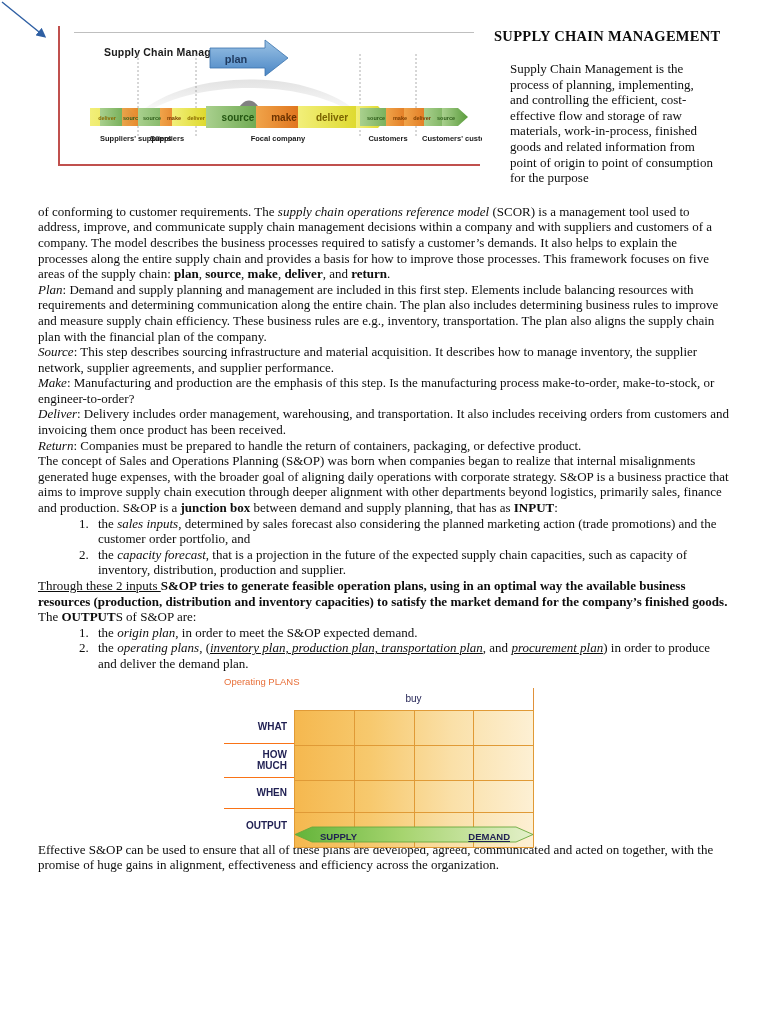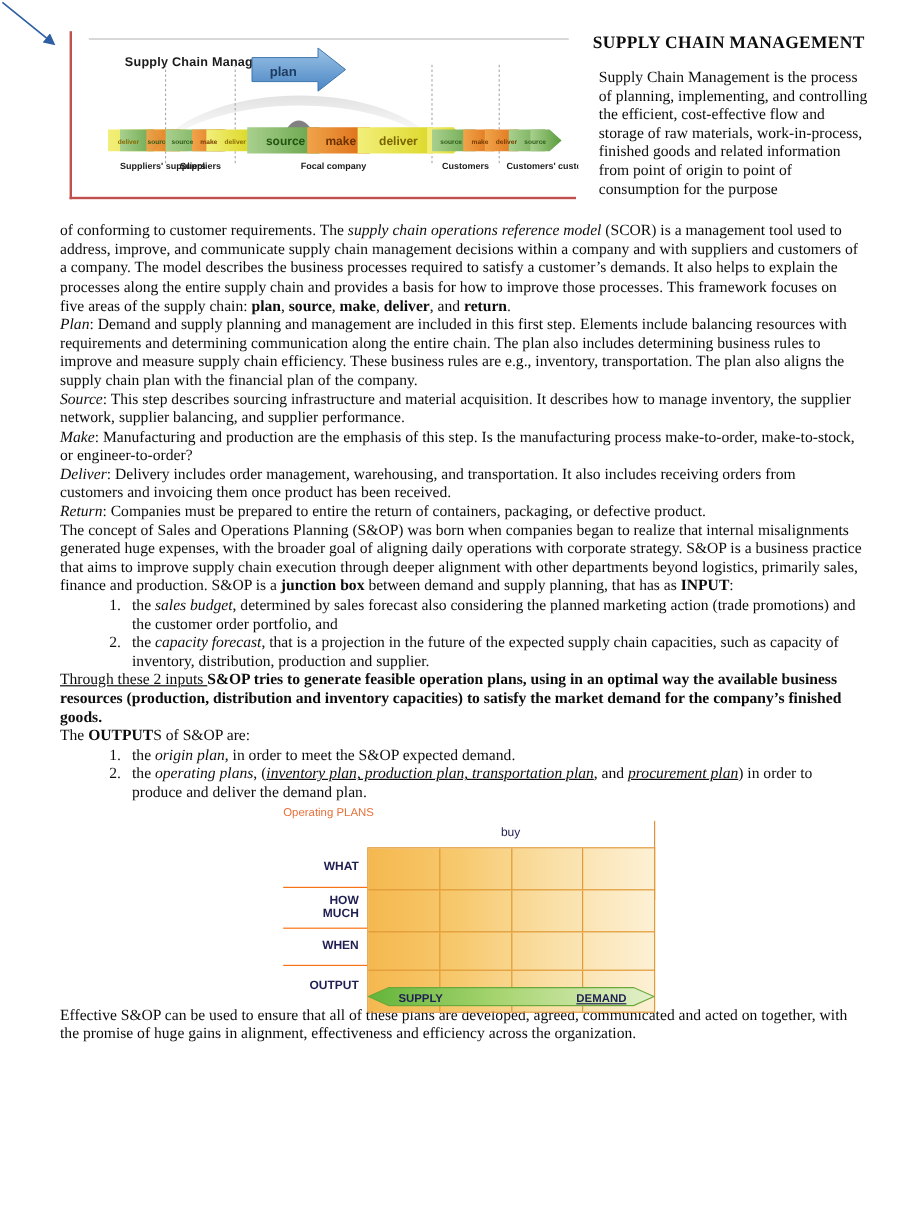--- a/index.html
+++ b/index.html
@@ -93,29 +93,29 @@
   .intro-title {
     font-size: 14.5px;
     font-weight: bold;
     letter-spacing: .3px;
     margin: 0 0 11px 0;
     white-space: nowrap;
   }
   .intro-para {
     font-size: 13px;
     line-height: 15.6px;
-    margin: 5px;
+    margin: 16px;
   }
 
   
   .body-text {
     clear: both;
     font-size: 13px;
     line-height: 15.6px;
-    margin: 12px;
+    margin: 0;
     padding-top: 2px;
   }
   .body-text p { margin: 0; }
   .flow-para { text-align: left; }
   i, em { font-style: italic; }
   b, strong { font-weight: bold; }
 
   .section-head {
     font-size: 13px;
     font-weight: bold;
@@ -345,30 +345,30 @@
       <h1 class="intro-title">SUPPLY CHAIN MANAGEMENT</h1>
       <p class="intro-para">Supply Chain Management is the process of planning, implementing, and controlling the efficient, cost-effective flow and storage of raw materials, work-in-process, finished goods and related information from point of origin to point of consumption for the purpose</p>
     </div>
   </div>
 
   <div class="body-text">
 
     <p class="flow-para"><span>of conforming to customer requirements. The </span><i>supply chain operations reference model</i><span> (SCOR) is a management tool used to address, improve, and communicate supply chain management decisions within a company and with suppliers and customers of a company. The model describes the business processes required to satisfy a customer’s demands. It also helps to explain the processes along the entire supply chain and provides a basis for how to improve those processes. This framework focuses on five areas of the supply chain: </span><b>plan</b><span>, </span><b>source</b><span>, </span><b>make</b><span>, </span><b>deliver</b><span>, and </span><b>return</b><span>.</span></p>
 
     <p><i>Plan</i><span>: Demand and supply planning and management are included in this first step. Elements include balancing resources with requirements and determining communication along the entire chain. The plan also includes determining business rules to improve and measure supply chain efficiency. These business rules are e.g., inventory, transportation. The plan also aligns the supply chain plan with the financial plan of the company.</span></p>
-    <p><i>Source</i><span>: This step describes sourcing infrastructure and material acquisition. It describes how to manage inventory, the supplier network, supplier balancing, and supplier performance.</span></p>
+    <p><i>Source</i><span>: This step describes sourcing infrastructure and material acquisition. It describes how to manage inventory, the supplier network, supplier agreements, and supplier performance.</span></p>
     <p><i>Make</i><span>: Manufacturing and production are the emphasis of this step. Is the manufacturing process make-to-order, make-to-stock, or engineer-to-order?</span></p>
     <p><i>Deliver</i><span>: Delivery includes order management, warehousing, and transportation. It also includes receiving orders from customers and invoicing them once product has been received.</span></p>
-    <p><i>Return</i><span>: Companies must be prepared to entire the return of containers, packaging, or defective product.</span></p>
+    <p><i>Return</i><span>: Companies must be prepared to handle the return of containers, packaging, or defective product.</span></p>
 
 
     <p><span>The concept of Sales and Operations Planning (S&amp;OP) was born when companies began to realize that internal misalignments generated huge expenses, with the broader goal of aligning daily operations with corporate strategy. S&amp;OP is a business practice that aims to improve supply chain execution through deeper alignment with other departments beyond logistics, primarily sales, finance and production. S&amp;OP is a </span><b>junction box</b><span> between demand and supply planning, that has as </span><b>INPUT</b><span>:</span></p>
 
     <ol class="numlist">
-      <li><span>the </span><i>sales budget</i><span>, determined by sales forecast also considering the planned marketing action (trade promotions) and the customer order portfolio, and</span></li>
+      <li><span>the </span><i>sales inputs</i><span>, determined by sales forecast also considering the planned marketing action (trade promotions) and the customer order portfolio, and</span></li>
       <li><span>the </span><i>capacity forecast</i><span>, that is a projection in the future of the expected supply chain capacities, such as capacity of inventory, distribution, production and supplier.</span></li>
     </ol>
 
     <p class="emph-para"><span class="lead">Through these 2 inputs </span><span>S&amp;OP tries to generate feasible operation plans, using in an optimal way the available business resources (production, distribution and inventory capacities) to satisfy the market demand for the company’s finished goods.</span></p>
 
     <p class="outputs-lead"><span>The </span><b>OUTPUT</b><span>S of S&amp;OP are:</span></p>
 
     <ol class="numlist">
       <li><span>the </span><i>origin plan</i><span>, in order to meet the S&amp;OP expected demand.</span></li>
       <li><span>the </span><i>operating plans</i><span>, (</span><span class="underline-run">inventory plan, production plan, transportation plan</span><span>, and </span><span class="underline-run">procurement plan</span><span>) in order to produce and deliver the demand plan.</span></li>

